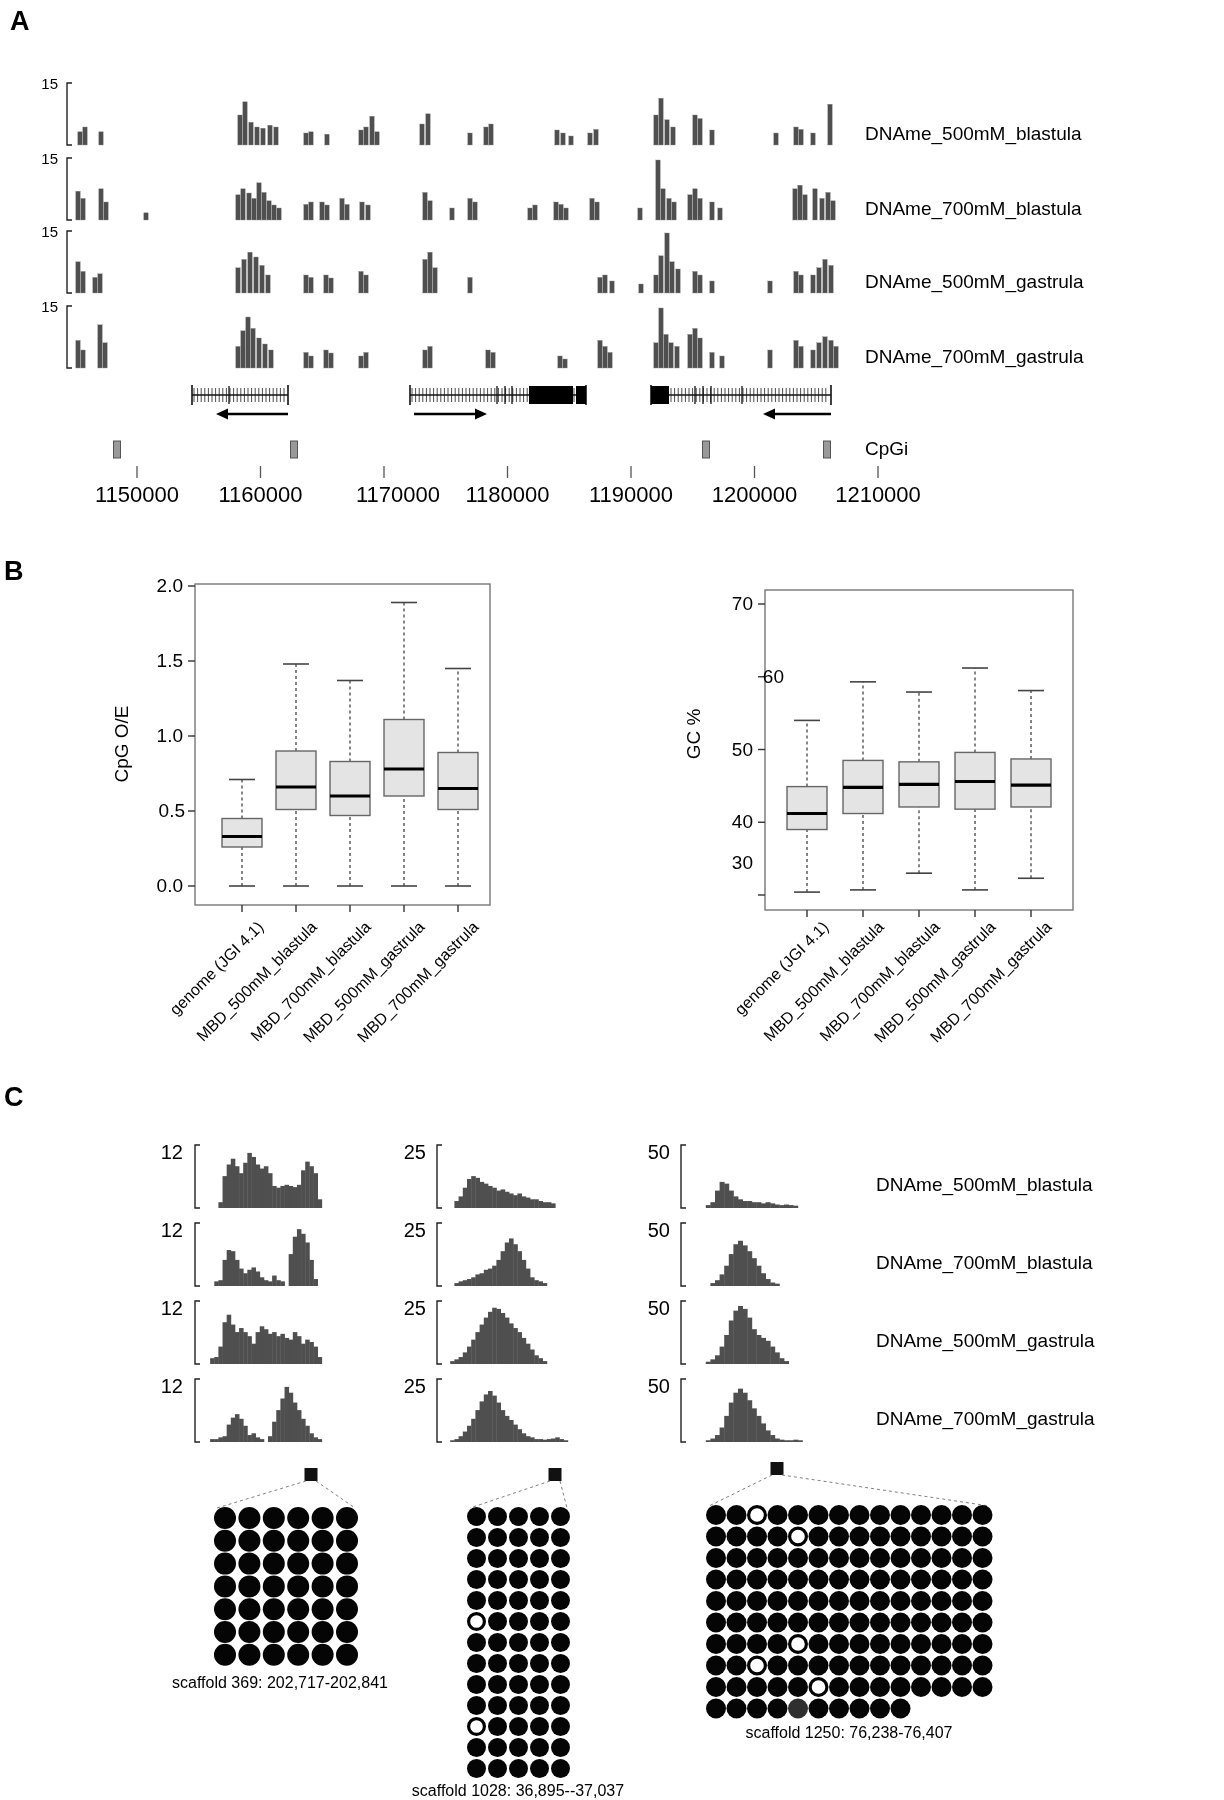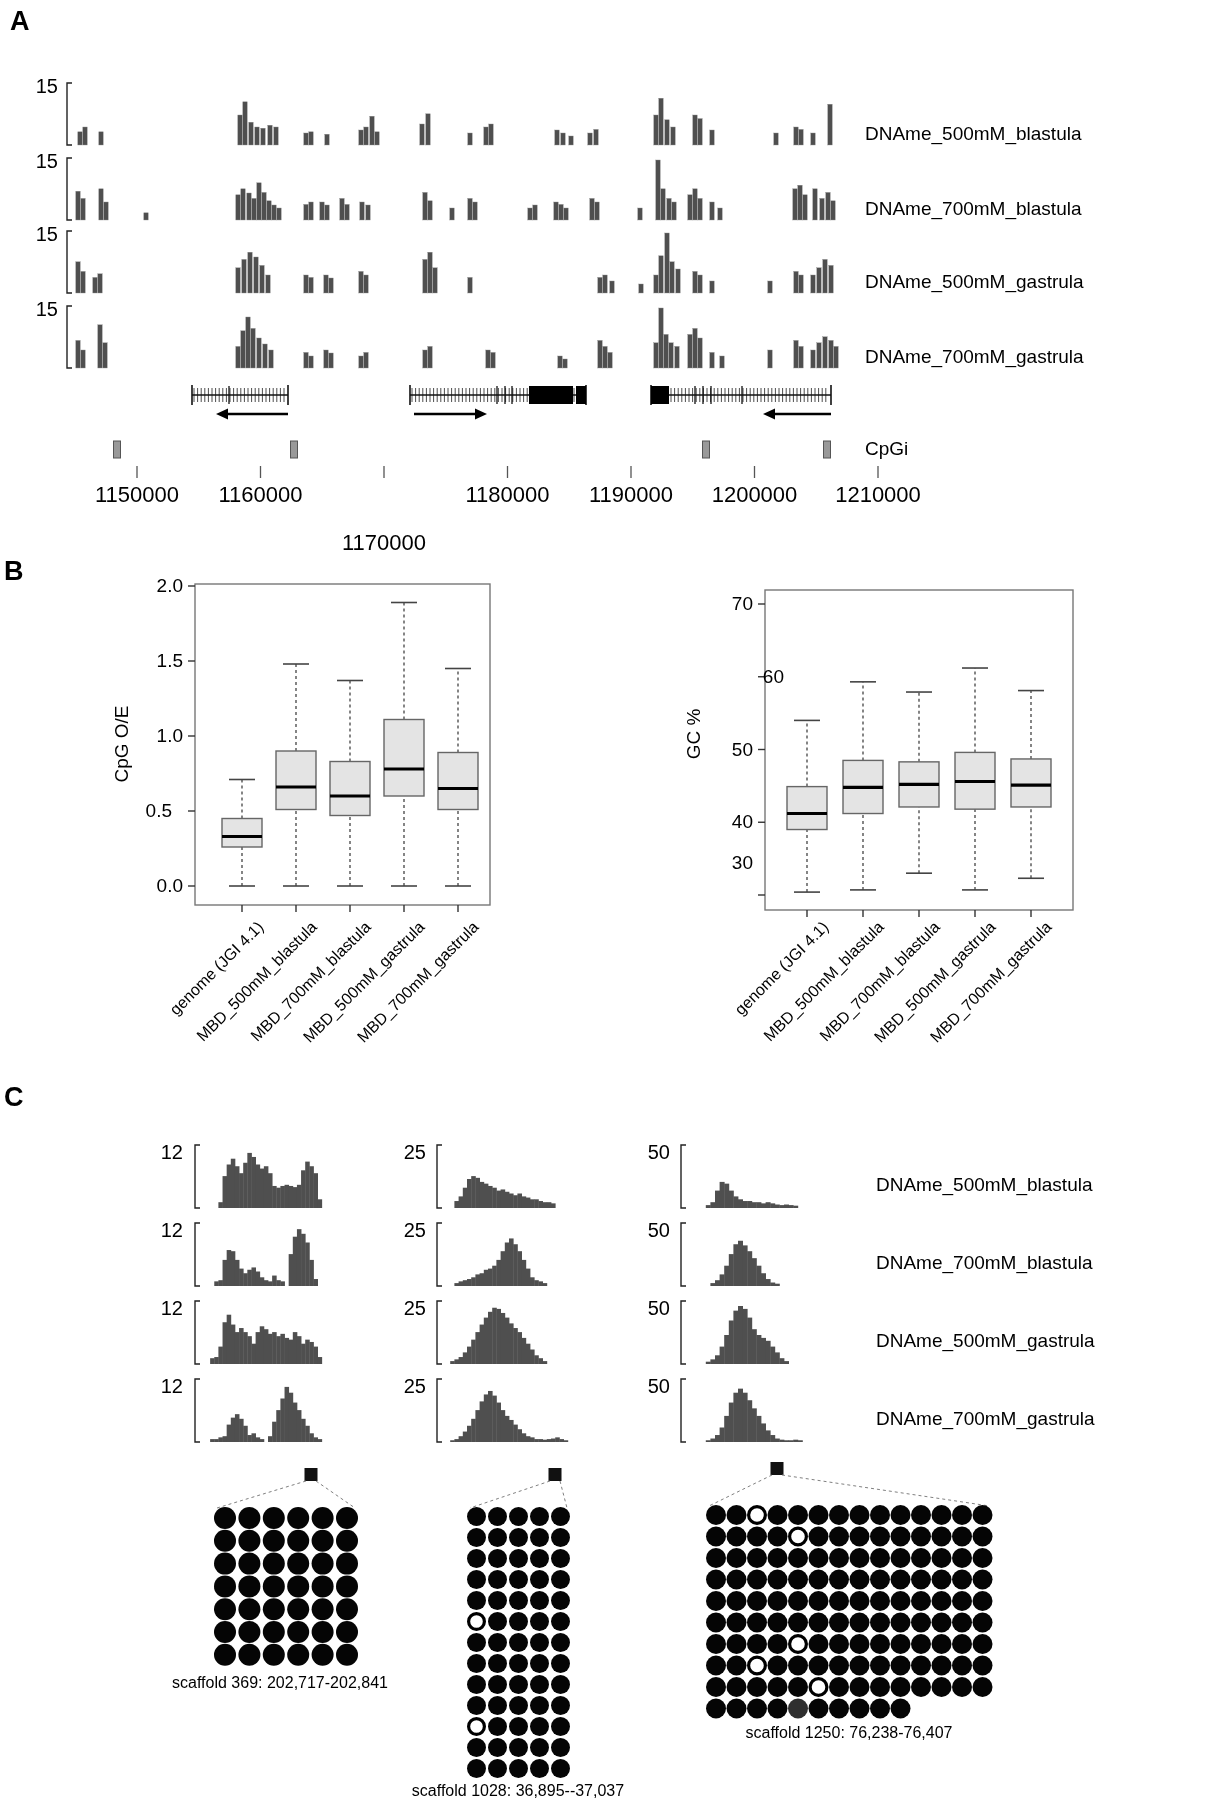--- a/index.html
+++ b/index.html
@@ -3,21 +3,21 @@
 <meta charset="utf-8">
 <style>
   html,body{margin:0;padding:0;background:#fff;}
   .page{position:relative;width:1224px;height:1800px;background:#fff;overflow:hidden;
         font-family:"Liberation Sans", sans-serif;color:#000;}
   #canvas{position:absolute;left:0;top:0;}
   #labels{position:absolute;left:0;top:0;width:1224px;height:1800px;pointer-events:none;}
   .txt{position:absolute;white-space:nowrap;color:#000;}
   .panel-letter{font-size:27px;font-weight:bold;}
   .title{font-size:24px;text-align:center;}
-  .scale-num{font-size:20px;text-align:right;}
+  .scale-num{font-size:15px;text-align:right;}
   .track-label{font-size:19px;}
   .tick-label{font-size:22px;text-align:center;}
   .ytick{font-size:19px;text-align:right;}
   .cat-label{font-size:16px;text-align:right;transform:rotate(-45deg);transform-origin:100% 0;}
   .ylab{font-size:19px;text-align:center;transform:rotate(-90deg);transform-origin:center;}
   .scaffold-label{font-size:16px;text-align:center;}
   .c-scale{font-size:20px;text-align:right;}
 </style>
 </head>
 <body>
@@ -991,27 +991,27 @@
   <div class="txt scale-num" style="left:28px;top:75px;width:30px;">15</div>
       <div class="txt track-label" style="left:865px;top:123px;">DNAme_500mM_blastula</div>
       <div class="txt scale-num" style="left:28px;top:150px;width:30px;">15</div>
       <div class="txt track-label" style="left:865px;top:198px;">DNAme_700mM_blastula</div>
       <div class="txt scale-num" style="left:28px;top:223px;width:30px;">15</div>
       <div class="txt track-label" style="left:865px;top:271px;">DNAme_500mM_gastrula</div>
       <div class="txt scale-num" style="left:28px;top:298px;width:30px;">15</div>
       <div class="txt track-label" style="left:865px;top:346px;">DNAme_700mM_gastrula</div>
       <div class="txt tick-label" style="left:92px;top:482px;width:90px;">1150000</div>
       <div class="txt tick-label" style="left:215.5px;top:482px;width:90px;">1160000</div>
-      <div class="txt tick-label" style="left:339px;top:482px;width:90px;margin-top:48px;">1170000</div>
+      <div class="txt tick-label" style="left:353px;top:482px;width:90px;">1170000</div>
       <div class="txt tick-label" style="left:462.5px;top:482px;width:90px;">1180000</div>
       <div class="txt tick-label" style="left:586px;top:482px;width:90px;">1190000</div>
       <div class="txt tick-label" style="left:709.5px;top:482px;width:90px;">1200000</div>
       <div class="txt tick-label" style="left:833px;top:482px;width:90px;">1210000</div>
       <div class="txt ytick" style="left:143px;top:875px;width:40px;">0.0</div>
-      <div class="txt ytick" style="left:132px;top:800px;width:40px;">0.5</div>
+      <div class="txt ytick" style="left:145px;top:800px;width:40px;">0.5</div>
       <div class="txt ytick" style="left:143px;top:725px;width:40px;">1.0</div>
       <div class="txt ytick" style="left:143px;top:650px;width:40px;">1.5</div>
       <div class="txt ytick" style="left:143px;top:575px;width:40px;text-align:right;">2.0</div>
       <div class="txt cat-label" style="right:970px;top:918px;">genome (JGI 4.1)</div>
       <div class="txt cat-label" style="right:916px;top:918px;">MBD_500mM_blastula</div>
       <div class="txt cat-label" style="right:862px;top:918px;">MBD_700mM_blastula</div>
       <div class="txt cat-label" style="right:808px;top:918px;">MBD_500mM_gastrula</div>
       <div class="txt cat-label" style="right:754px;top:918px;">MBD_700mM_gastrula</div>
       <div class="txt ytick" style="left:713px;top:852px;width:40px;">30</div>
       <div class="txt ytick" style="left:713px;top:811.25px;width:40px;">40</div>

